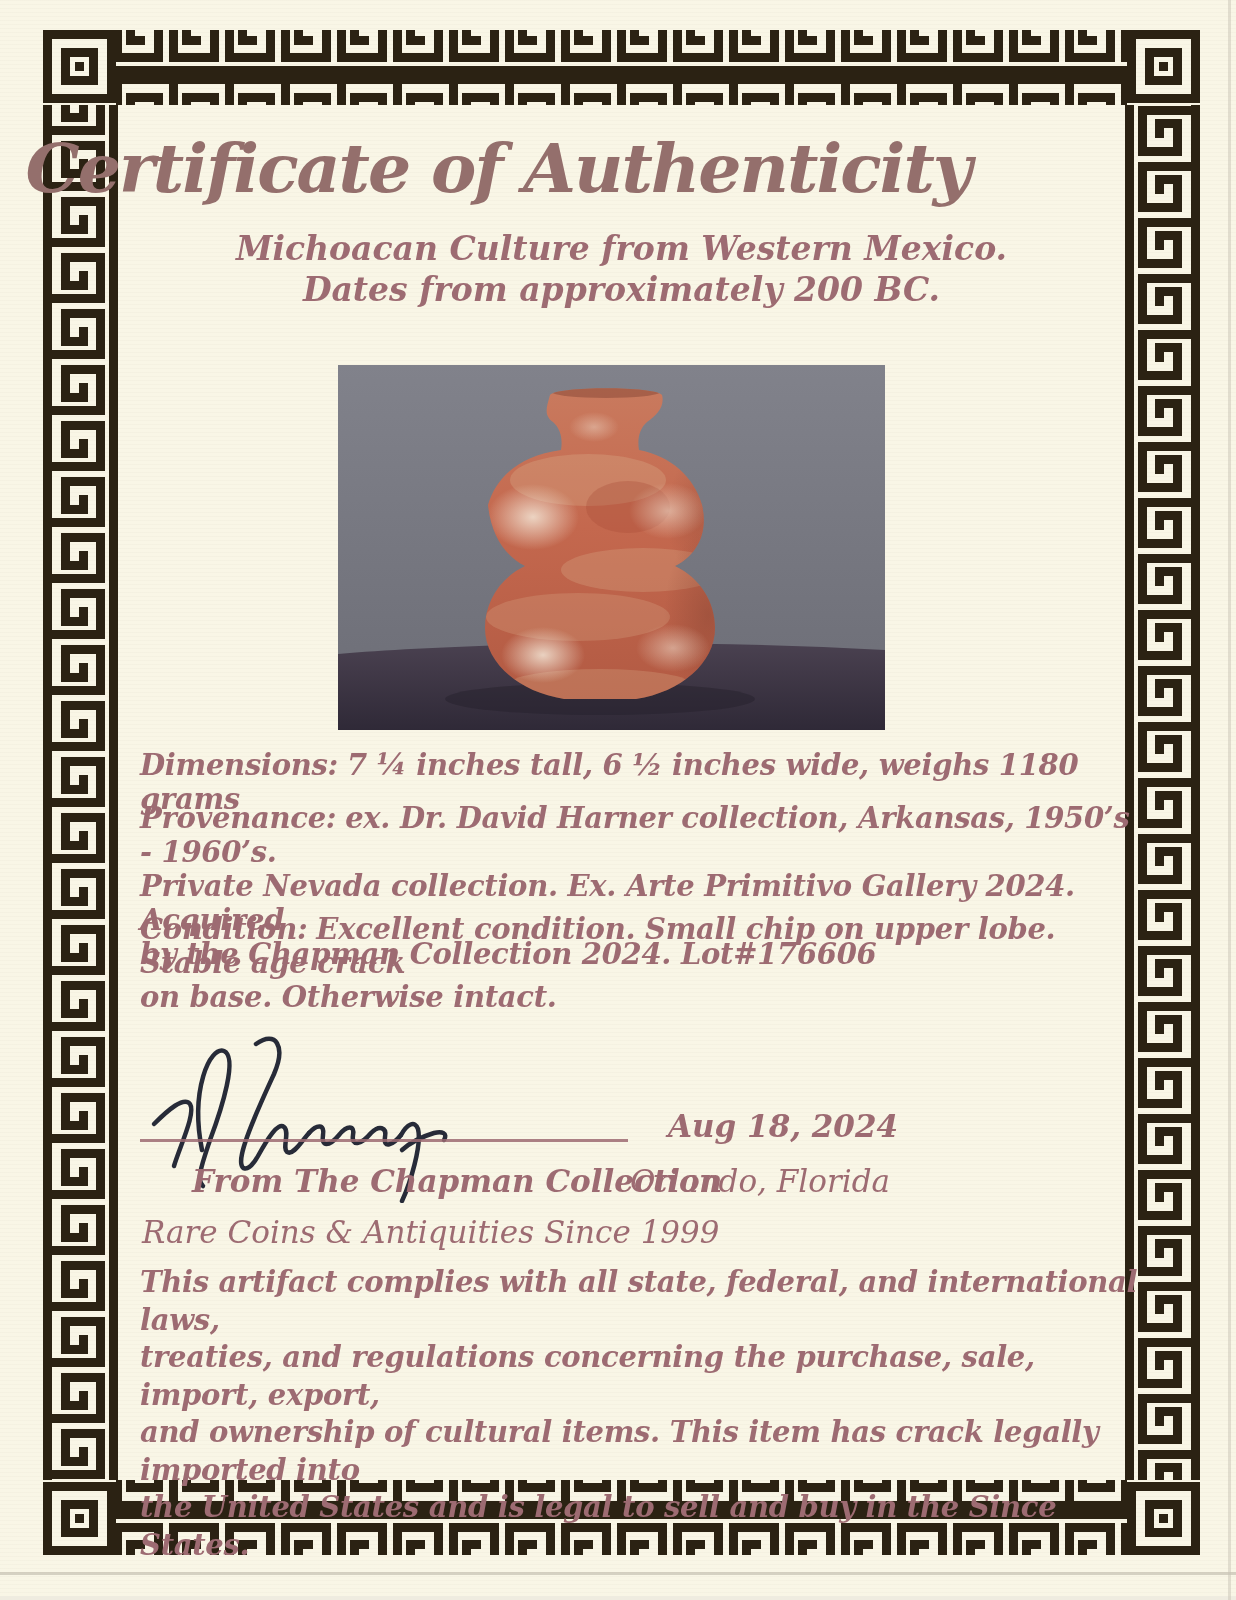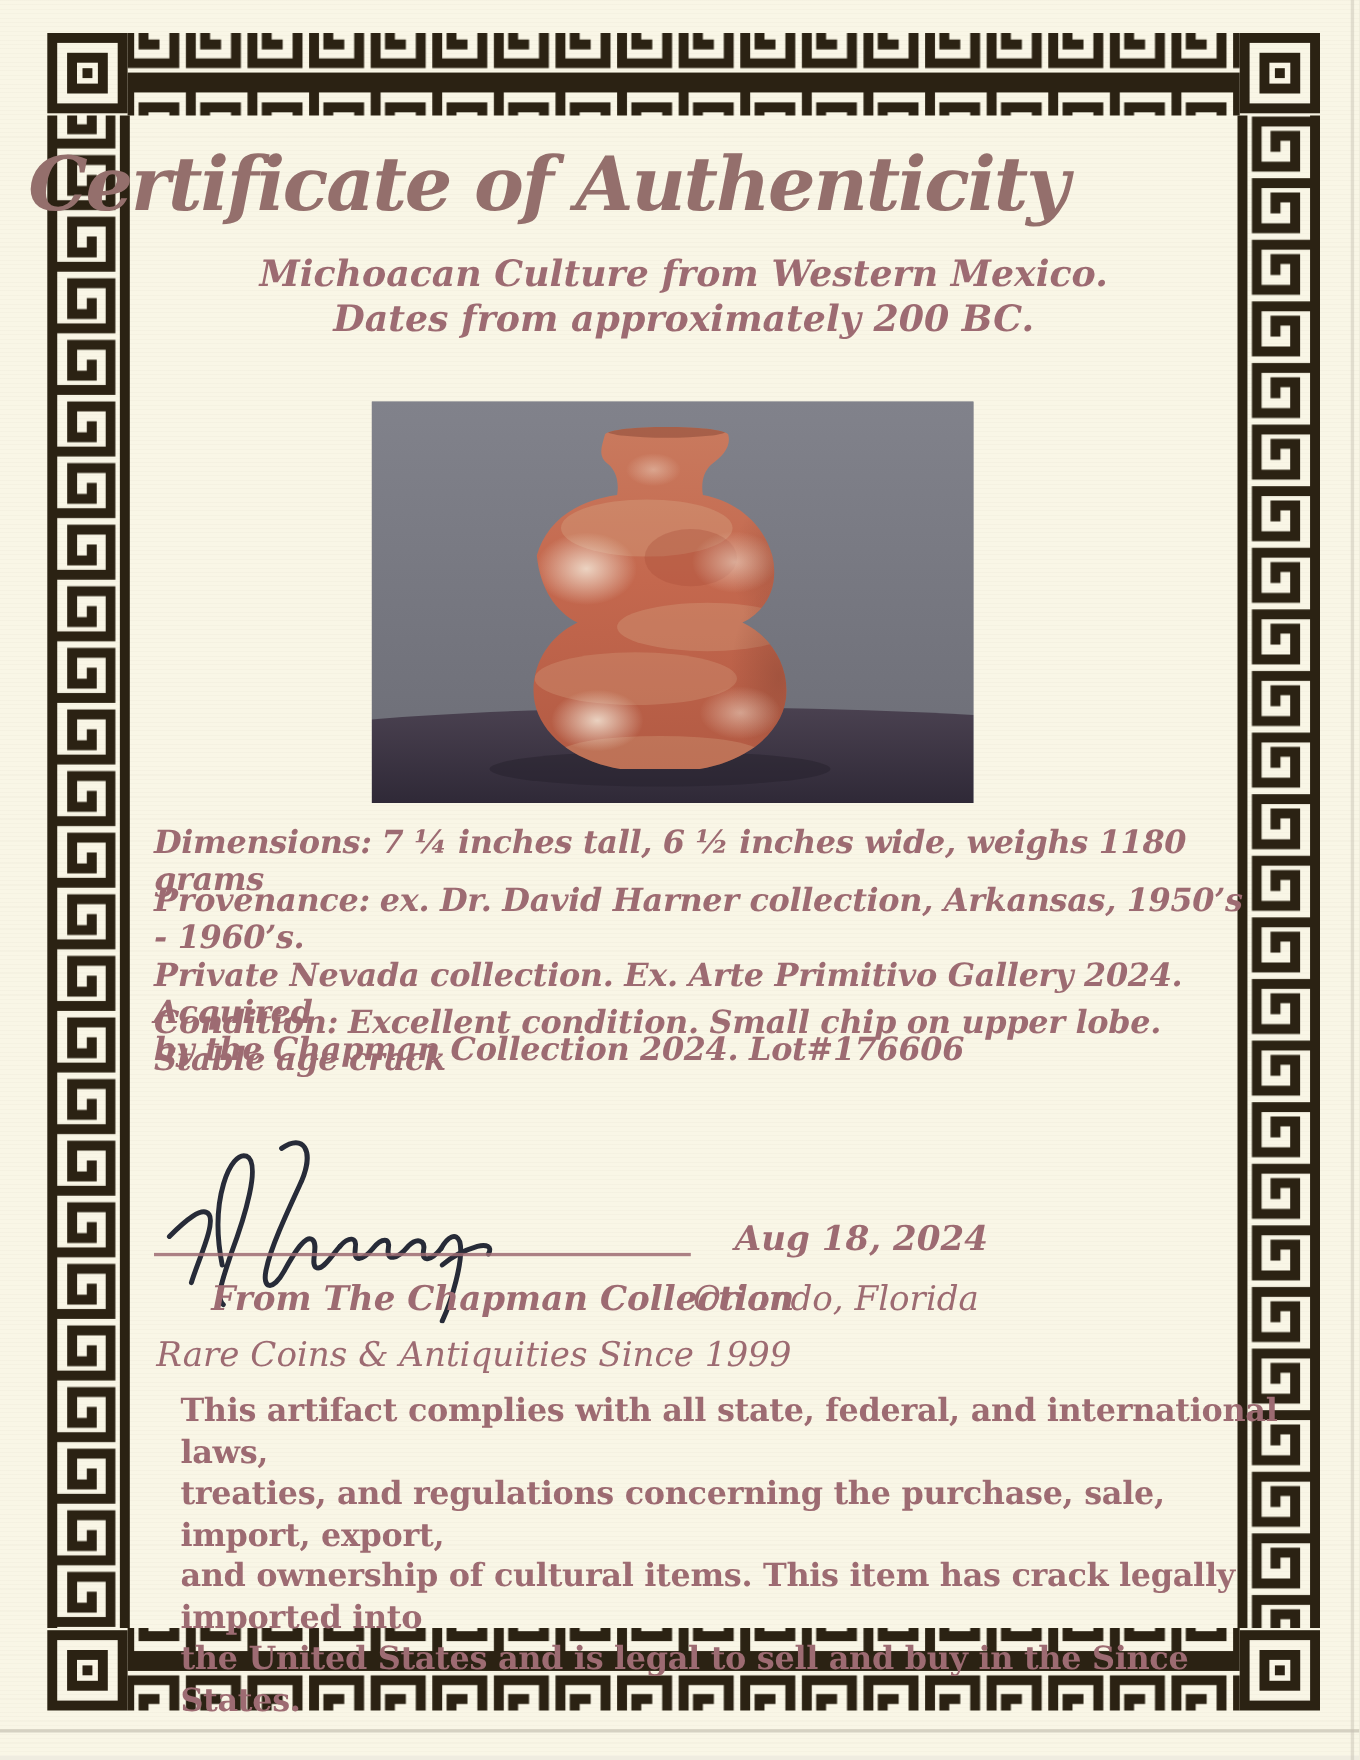--- a/index.html
+++ b/index.html
@@ -43,24 +43,23 @@
   .f-provenance{top:801px;}
   .f-condition{top:912px;}
   .sig-ink{left:138px;top:1028px;width:400px;height:175px;pointer-events:none;}
   .sig-line{left:140px;top:1139px;width:488px;height:3px;background:#9d6b72;opacity:.85;}
   .sig-date{left:668px;top:1108px;font-size:31px;font-weight:700;font-style:italic;color:#9d6b72;}
   .sig-from{left:192px;top:1163px;font-size:31px;font-weight:700;font-style:italic;color:#9d6b72;text-align:center;}
   .sig-loc{left:630px;top:1163px;font-size:31px;font-weight:400;font-style:italic;color:#9d6b72;}
   .tagline{left:142px;top:1214px;font-size:31px;font-weight:400;font-style:italic;color:#9d6b72;}
   .legal{
     left:140px;top:1264px;width:1000px;
-    font-size:29px;font-weight:600;
+    font-size:29px;font-style:italic;font-weight:600;
     line-height:37.5px;letter-spacing:-0.3px;
     color:#9d6b72;
-    margin-left:24px;
   }
   .scan-bottom{left:0;top:1572px;width:1236px;height:3px;background:#b8b3a4;opacity:.55;}
   .scan-bottom2{left:0;top:1596px;width:1236px;height:4px;background:#efece0;}
   .scan-right{left:1228px;top:0;width:3px;height:1600px;background:#c9c4b5;opacity:.5;}
 </style>
 </head>
 <body>
 
 <div class="page">
 
@@ -171,20 +170,21 @@
       <span class="flabel">Provenance:</span><span>ex. Dr. David Harner collection, Arkansas, 1950’s - 1960’s.</span>
     </div>
     <div>Private Nevada collection. Ex. Arte Primitivo Gallery 2024. Acquired</div>
     <div>by the Chapman Collection 2024. Lot#176606</div>
   </div>
 
   <div class="abs field f-condition">
     <div>
       <span class="flabel">Condition:</span><span>Excellent condition. Small chip on upper lobe. Stable age crack</span>
     </div>
+    <div>on base. Otherwise intact.</div>
   </div>
 
   <svg class="abs sig-ink" viewBox="0 0 400 175" aria-hidden="true">
     <g fill="none" stroke="#272b38" stroke-width="4.5" stroke-linecap="round" stroke-linejoin="round">
       <path d="M16,96 C30,82 46,68 52,76 C58,85 42,118 36,138"></path>
       <path d="M64,122 C52,62 72,18 86,23 C100,29 84,80 72,112 C64,136 58,152 65,158"></path>
       <path d="M118,16 C138,2 148,18 136,46 C124,72 108,106 104,126 C100,144 110,146 120,128 C130,110 140,94 146,99 C152,104 144,120 149,124 C155,128 163,114 171,105"></path>
       <path d="M171,105 C179,96 187,96 185,107 C183,119 191,119 201,107 C209,97 217,97 215,107 C213,119 223,117 233,105 C241,97 249,99 247,109 C245,121 255,117 263,107"></path>
       <path d="M263,107 C269,96 277,92 280,101 C284,117 272,156 264,173"></path>
       <path d="M264,122 C274,113 286,108 296,105 C304,103 310,105 306,112"></path>

